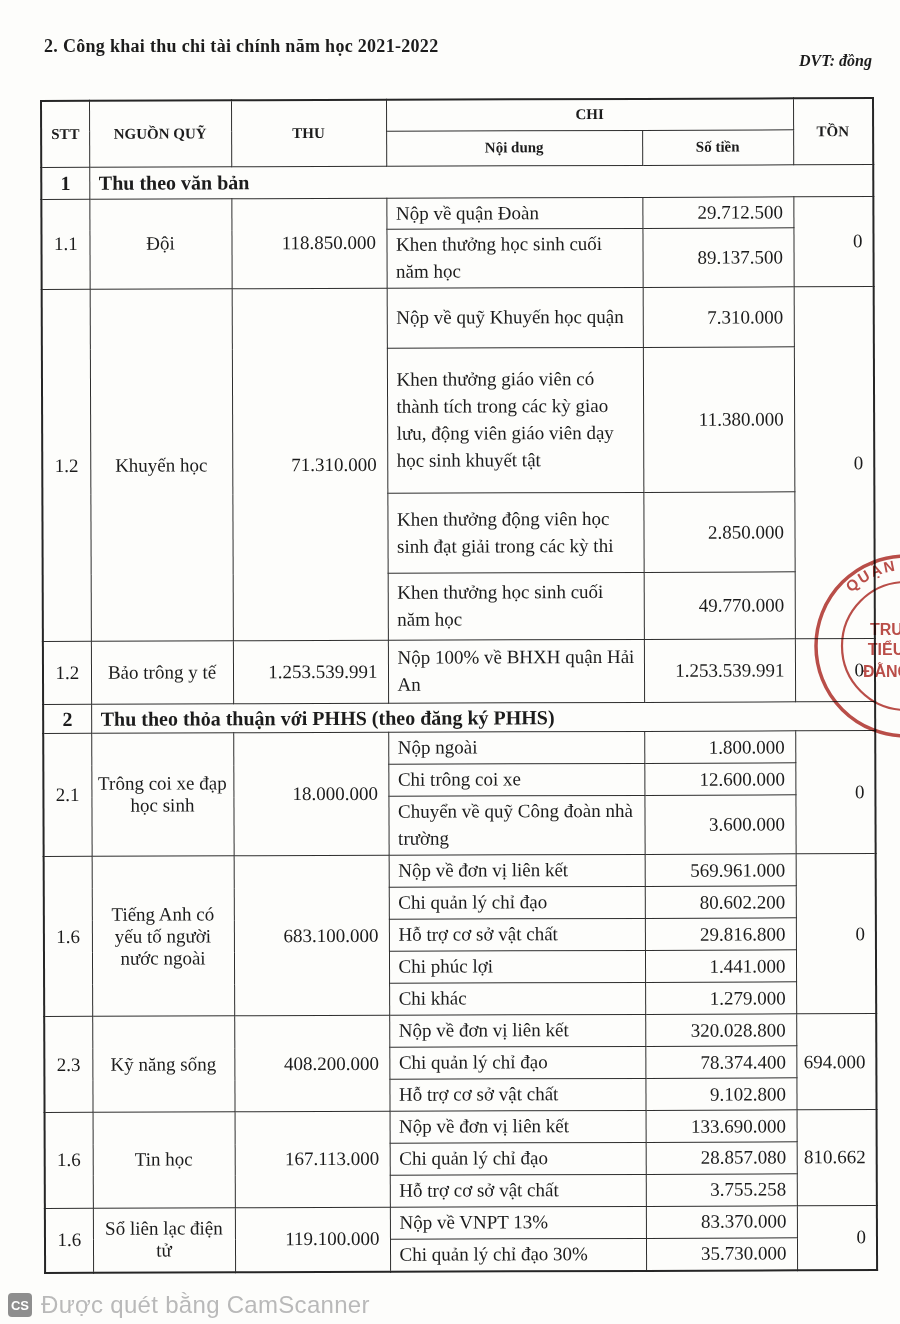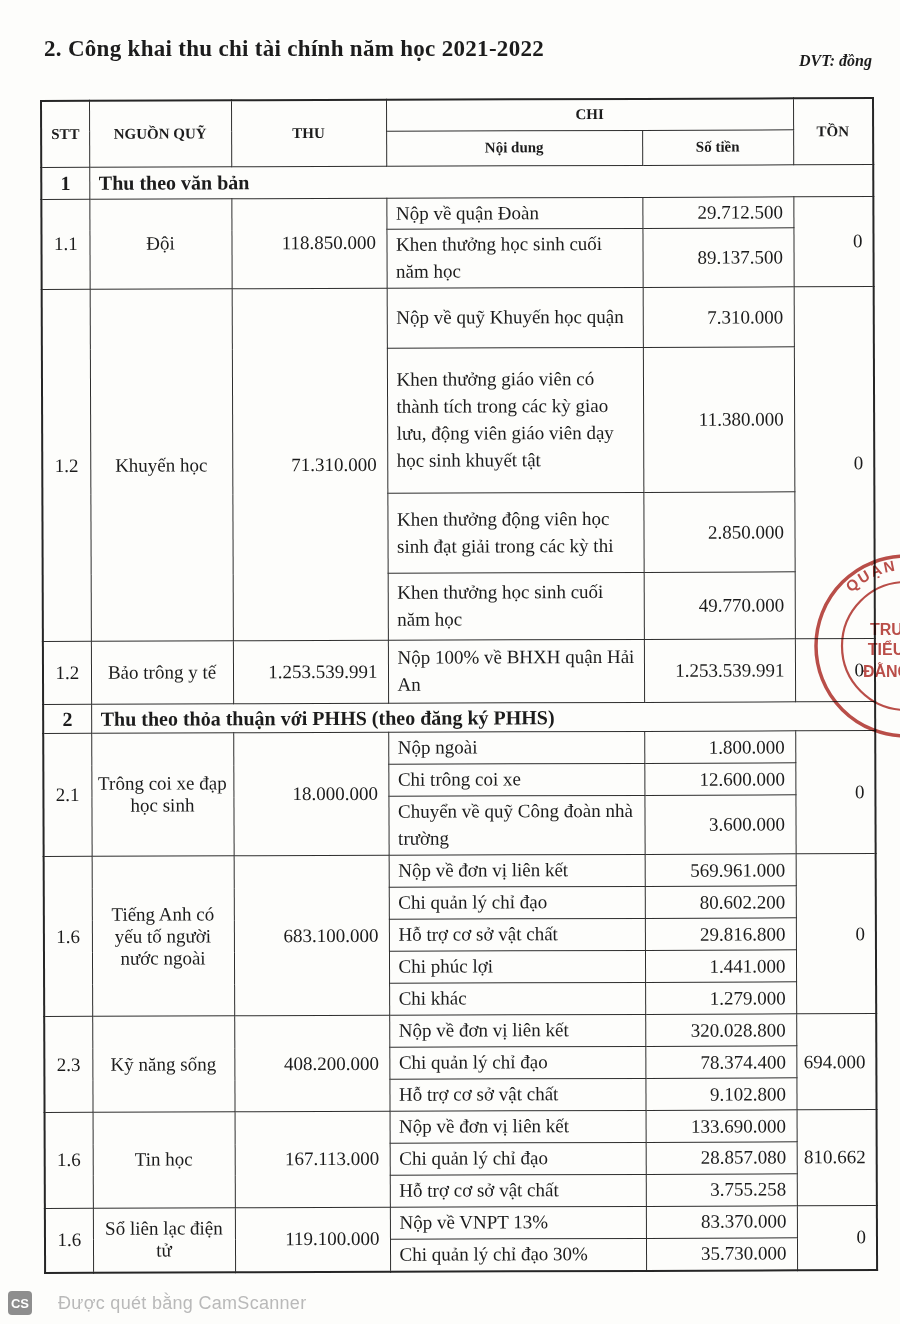--- a/index.html
+++ b/index.html
@@ -1,51 +1,51 @@
 <!DOCTYPE html>
 <html><head>
 <meta charset="utf-8">
 <style>
   html,body{margin:0;padding:0;}
   body{
     width:900px;height:1324px;position:relative;overflow:hidden;
     background:#fdfdfb;
     font-family:"Liberation Serif", serif;color:#1c1c1c;
   }
-  .title{position:absolute;left:44px;top:36px;font-size:23px;font-weight:bold;letter-spacing:.3px;}
+  .title{position:absolute;left:44px;top:36px;font-size:18px;font-weight:bold;letter-spacing:.3px;}
   .dvt{position:absolute;top:52px;right:28px;font-size:16px;font-style:italic;font-weight:bold;}
   table.fin{
     position:absolute;left:40px;top:100px;width:832px;
     border-collapse:collapse;table-layout:fixed;
     transform:rotate(-0.2deg);transform-origin:top left;
     border:2px solid #262626;
   }
   table.fin td, table.fin th{border:1.4px solid #2e2e2e;vertical-align:middle;overflow:hidden;}
   th{font-size:15px;font-weight:bold;text-align:center;padding:2px;}
   td{font-size:19px;}
   .ctr{text-align:center;padding:2px 4px;}
   .num{text-align:right;padding:2px 10px 2px 4px;white-space:nowrap;}
   .lbl{text-align:left;padding:2px 6px 2px 9px;line-height:1.42;}
   .sec td{font-size:20px;font-weight:bold;}
   .sec .seclabel{padding:2px 6px 2px 9px;}
   .stamp{
     position:absolute;left:806px;top:546px;
     opacity:.88;mix-blend-mode:multiply;pointer-events:none;
   }
   .footer{
-    position:absolute;left:8px;top:1291px;display:flex;align-items:center;gap:26px;
+    position:absolute;left:8px;top:1291px;display:flex;align-items:center;gap:9px;
     font-family:"Liberation Sans", sans-serif;
   }
   .cs-badge{
     width:24px;height:24px;border-radius:4px;background:#8e8e8e;
     color:#ffffff;font-weight:bold;font-size:13px;
     display:flex;align-items:center;justify-content:center;
     font-family:"Liberation Sans", sans-serif;
   }
-  .cs-text{color:#b9b9b9;font-size:18px;letter-spacing:.3px;}
+  .cs-text{color:#b9b9b9;font-size:24px;letter-spacing:.3px;}
 </style>
 </head>
 <body>
 
 <div class="title">2. Công khai thu chi tài chính năm học 2021-2022</div>
 <div class="dvt">DVT: đồng</div>
 
 <table class="fin">
   <colgroup>
     <col style="width:48px">

